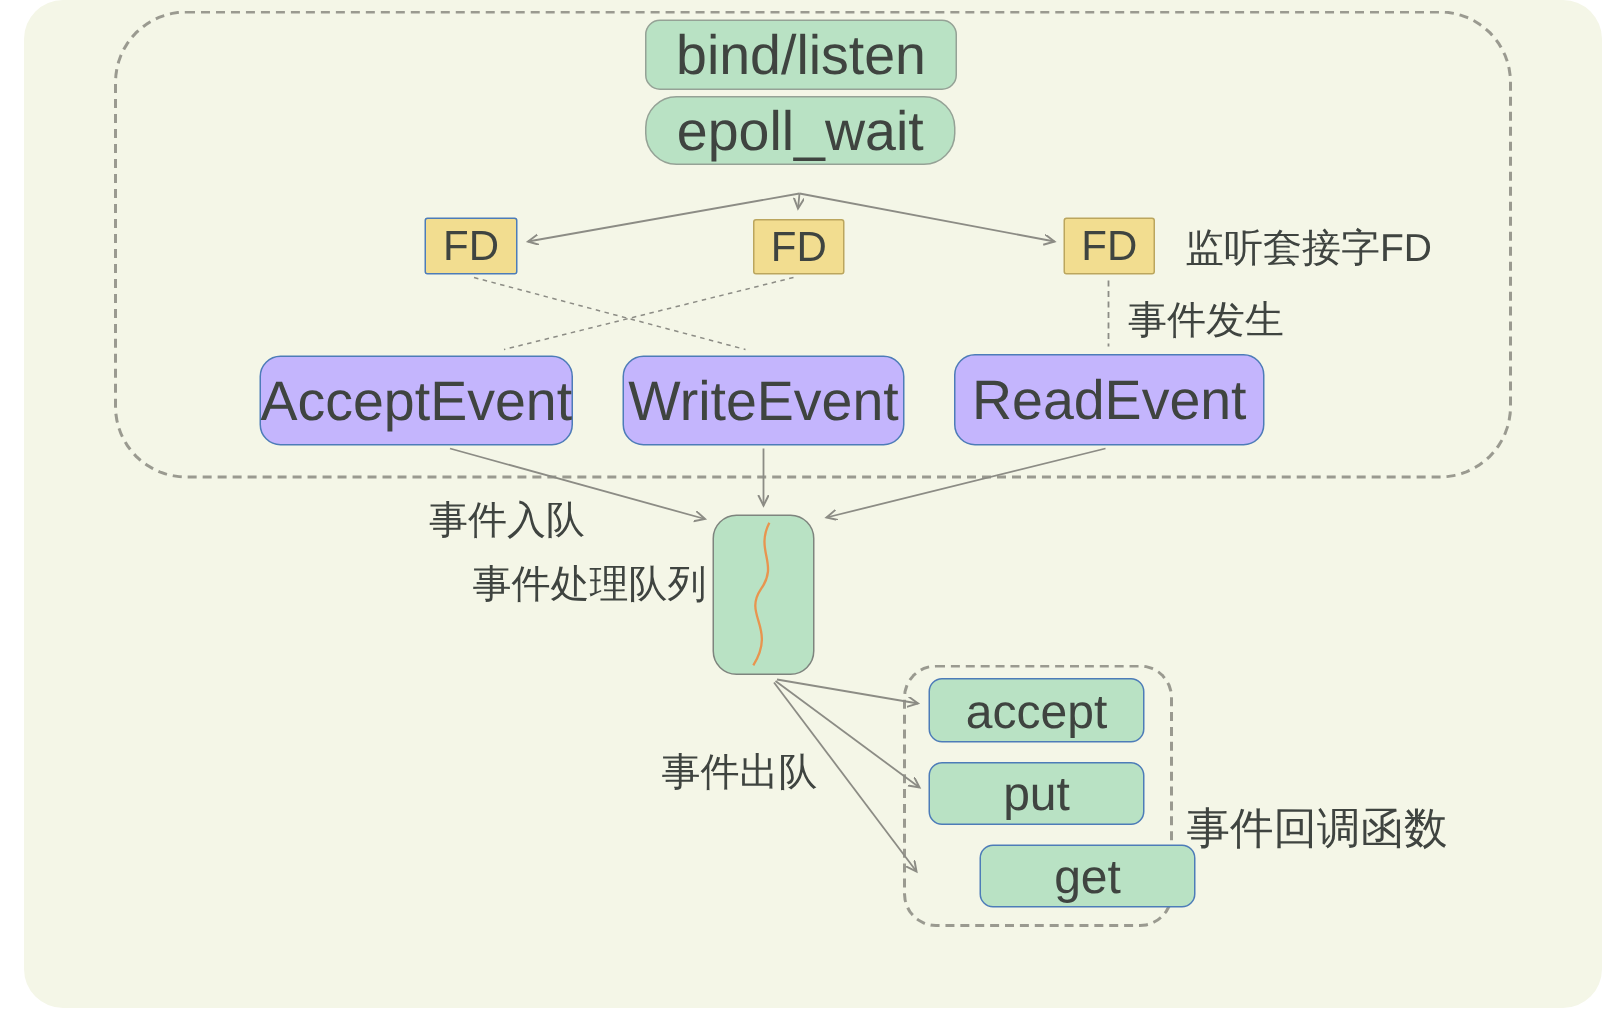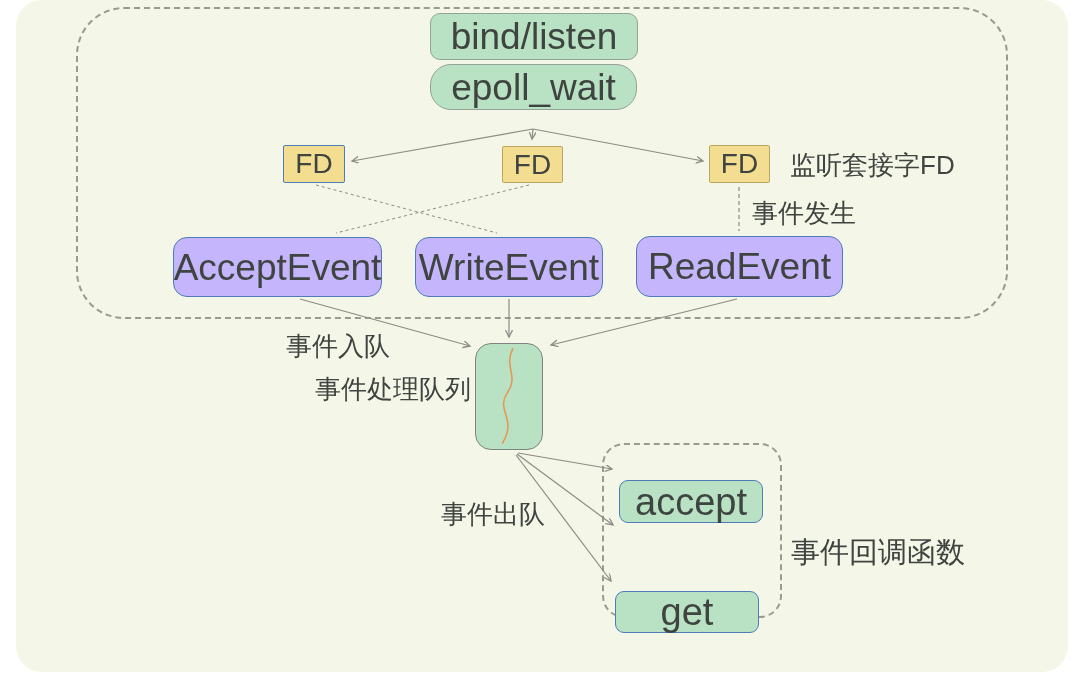--- a/index.html
+++ b/index.html
@@ -11,21 +11,21 @@
   .outer-loop{left:76px;top:7px;width:928px;height:308px;border-radius:48px;}
   .callback-box{left:602px;top:443px;width:176px;height:171px;border-radius:22px;}
   .node{position:absolute;display:flex;align-items:center;justify-content:center;
         box-sizing:border-box;line-height:1;}
   .green-gray{background:#b9e2c4;border:1.5px solid #95a296;border-radius:10px;}
   .green-blue{background:#c4b5fd;border:1.5px solid #4d7cb8;border-radius:14px;}
   .green-blue-sm{background:#b9e2c4;border:1.5px solid #4d7cb8;border-radius:9px;}
   .yellow-blue{background:#f2dd90;border:1.5px solid #4d7cb8;border-radius:2px;}
   .yellow-olive{background:#f2dd90;border:1.5px solid #bba65e;border-radius:2px;}
   .queue{background:#b9e2c4;border:1.5px solid #7e847e;border-radius:16px;}
-  .f31{font-size:37px;} .f29{font-size:38px;margin-top:28px;} .f28{font-size:28px;}
+  .f31{font-size:37px;} .f29{font-size:32px;} .f28{font-size:28px;}
   .zh{position:absolute;font-size:26px;white-space:nowrap;}
   .zh-big{font-size:29px;}
   .pos-bind{left:430px;top:13px;width:208px;height:47px;}
   .pos-epoll{left:430px;top:64px;width:207px;height:46px;border-radius:21px;}
   .pos-fd1{left:283px;top:145px;width:62px;height:38px;}
   .pos-fd2{left:502px;top:146px;width:61px;height:37px;}
   .pos-fd3{left:709px;top:145px;width:61px;height:38px;}
   .pos-acceptev{left:173px;top:237px;width:209px;height:60px;}
   .pos-readev{left:415px;top:237px;width:188px;height:60px;}
   .pos-writeev{left:636px;top:236px;width:207px;height:61px;}
@@ -110,21 +110,24 @@
       <svg width="68" height="107" viewBox="0 0 68 107">
         <path d="M 38 4 C 28 24, 45 32, 32 50 C 20 68, 43 76, 27 102" fill="none" stroke="#e8954f" stroke-width="1.6"></path>
       </svg>
     </div>
 
     <div class="zh lbl-dequeue" style="left:425px">事件出队</div>
 
     <div class="node green-blue-sm f29 pos-accept" style="left:603px">
         <span>accept</span>
       </div>
-    <div class="node green-blue-sm f29 pos-get" style="left:599px">
+    <div class="node green-blue-sm f29 pos-put" style="left:603px">
+        <span>put</span>
+      </div>
+    <div class="node green-blue-sm f29 pos-get" style="left:637px">
         <span>get</span>
       </div>
 
     <div class="zh zh-big lbl-callbacks" style="left:775px">事件回调函数</div>
 
 
   </div>
 </div>
 
 </body></html>

